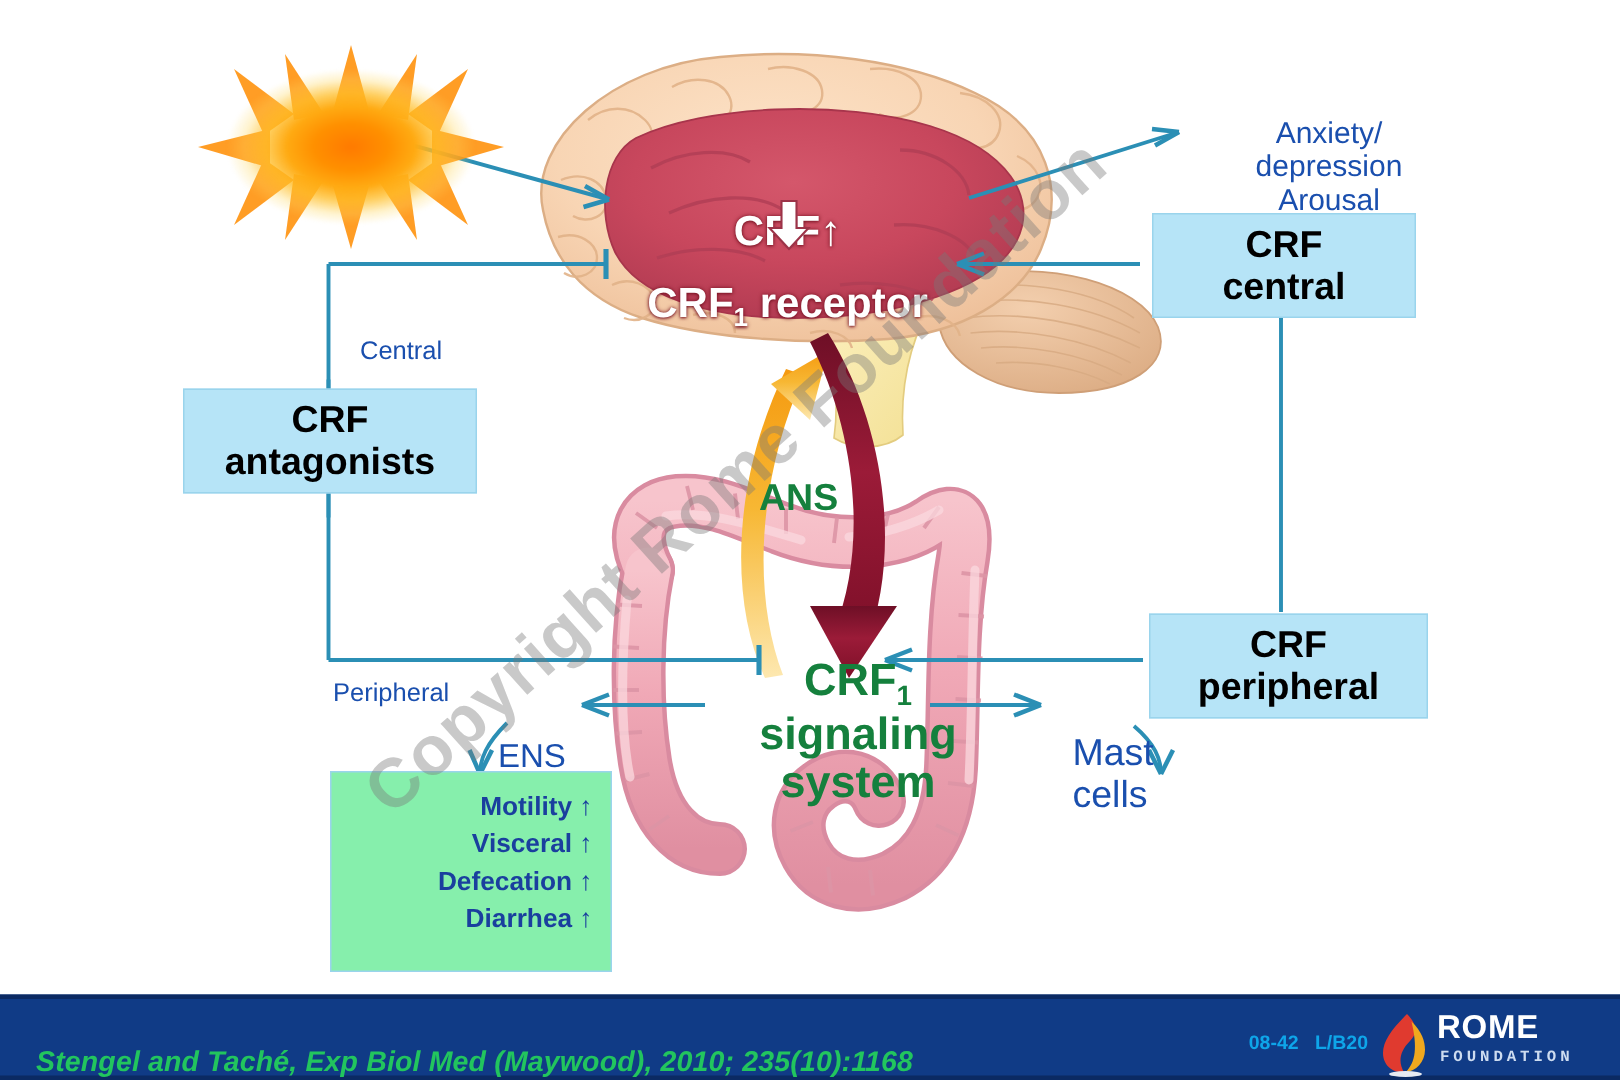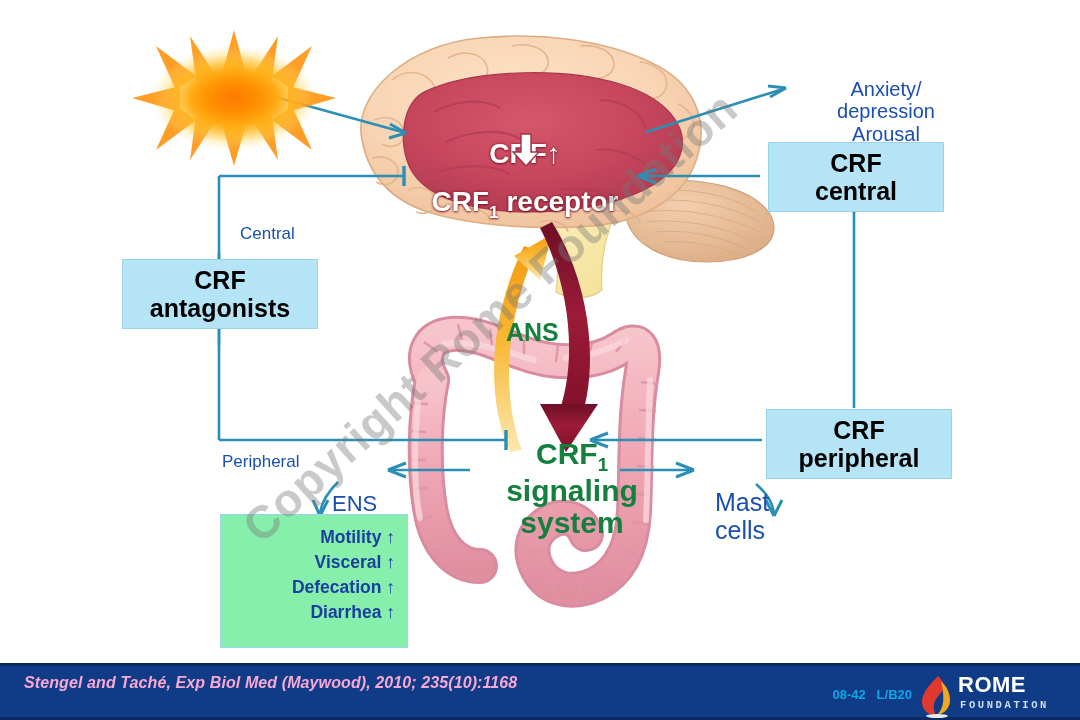--- a/index.html
+++ b/index.html
@@ -111,25 +111,25 @@
     position: absolute;
     left: 0; top: 663px;
     width: 1080px; height: 57px;
     background: #103b86;
     border-top: 3px solid #0b2a63;
     border-bottom: 3px solid #0b2a63;
     box-sizing: border-box;
   }
   #footer .citation {
     position: absolute;
-    left: 24px; top: 8px;
-    color: #f9a8d4;
+    left: 24px; top: 32px;
+    color: #22c55e;
     font-style: italic;
     font-weight: bold;
-    font-size: 16px;
+    font-size: 19px;
     letter-spacing: .1px;
     white-space: pre;
   }
   #footer .slidenum {
     position: absolute;
     right: 168px; top: 21px;
     color: #0ea5e9;
     font-weight: bold;
     font-size: 13px;
     white-space: pre;

